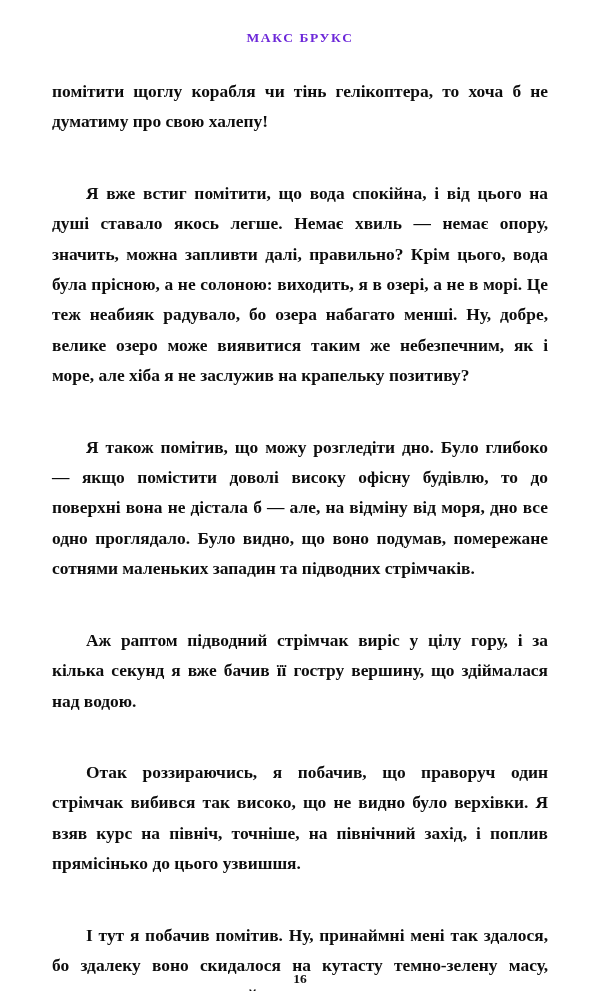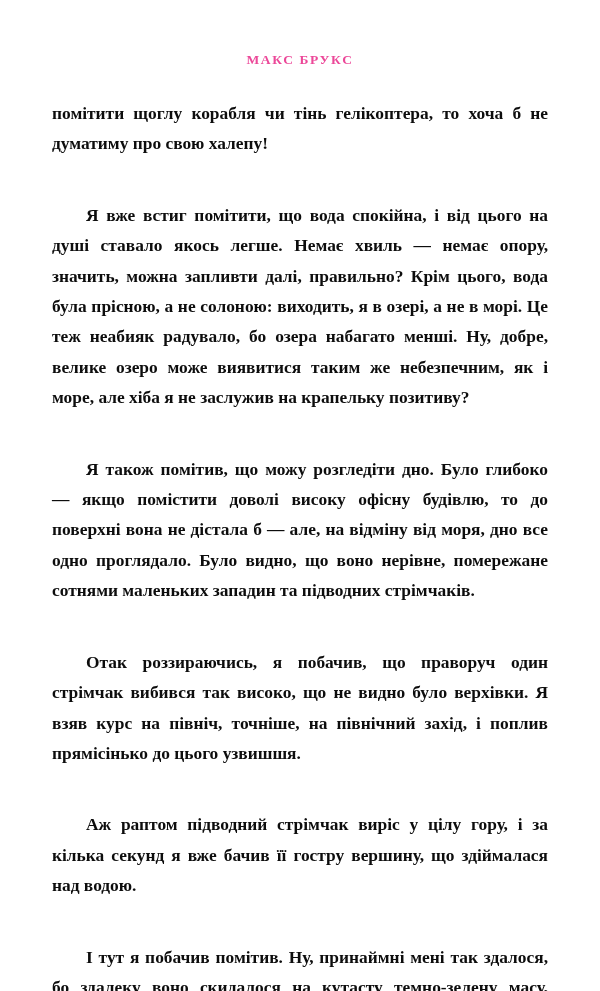--- a/index.html
+++ b/index.html
@@ -20,22 +20,22 @@
     height: 991px;
     box-sizing: border-box;
     padding: 0 52px;
   }
   .running-head {
     text-align: center;
     font-family: "Liberation Serif", "DejaVu Serif", serif;
     font-weight: bold;
     font-size: 13.5px;
     letter-spacing: 1.6px;
-    color: #ec4899;
-    margin-top: 52px;
+    color: #6d28d9;
+    margin-top: 30px;
     margin-bottom: 0;
   }
   .body-text {
     margin-top: 30px;
     font-weight: bold;
   }
   .para {
     font-size: 17.4px;
     line-height: 30.4px;
     text-align: justify;
@@ -62,21 +62,21 @@
 </head>
 <body>
 
 <div class="page">
 
   <div class="running-head">МАКС БРУКС</div>
 
   <div class="body-text">
     <p class="para">помітити щоглу корабля чи тінь гелікоптера, то хоча б не думатиму про свою халепу!</p>
     <p class="para indent">Я вже встиг помітити, що вода спокійна, і від цього на душі ставало якось легше. Немає хвиль — немає опору, значить, можна запливти далі, правильно? Крім цього, вода була прісною, а не солоною: виходить, я в озері, а не в морі. Це теж неабияк радувало, бо озера набагато менші. Ну, добре, велике озеро може виявитися таким же небезпечним, як і море, але хіба я не заслужив на крапельку позитиву?</p>
-    <p class="para indent">Я також помітив, що можу розгледіти дно. Було глибоко — якщо помістити доволі високу офісну будівлю, то до поверхні вона не дістала б — але, на відміну від моря, дно все одно проглядало. Було видно, що воно нерівне, помережане сотнями маленьких западин та підводних стрімчаків.</p>
+    <p class="para indent">Я також помітив, що можу розгледіти дно. Було глибоко — якщо помістити доволі високу офісну будівлю, то до поверхні вона не дістала б — але, на відміну від моря, дно все одно проглядало. Було видно, що воно подумав, помережане сотнями маленьких западин та підводних стрімчаків.</p>
+    <p class="para indent">Аж раптом підводний стрімчак виріс у цілу гору, і за кілька секунд я вже бачив її гостру вершину, що здіймалася над водою.</p>
     <p class="para indent">Отак роззираючись, я побачив, що праворуч один стрімчак вибився так високо, що не видно було верхівки. Я взяв курс на північ, точніше, на північний захід, і поплив прямісінько до цього узвишшя.</p>
-    <p class="para indent">Аж раптом підводний стрімчак виріс у цілу гору, і за кілька секунд я вже бачив її гостру вершину, що здіймалася над водою.</p>
     <p class="para indent">І тут я побачив помітив. Ну, принаймні мені так здалося, бо здалеку воно скидалося на кутасту темно-зелену масу, насаджену на коричневий прямокутник.</p>
   </div>
 
   <div class="folio">16</div>
 
 </div>
 
 </body></html>

